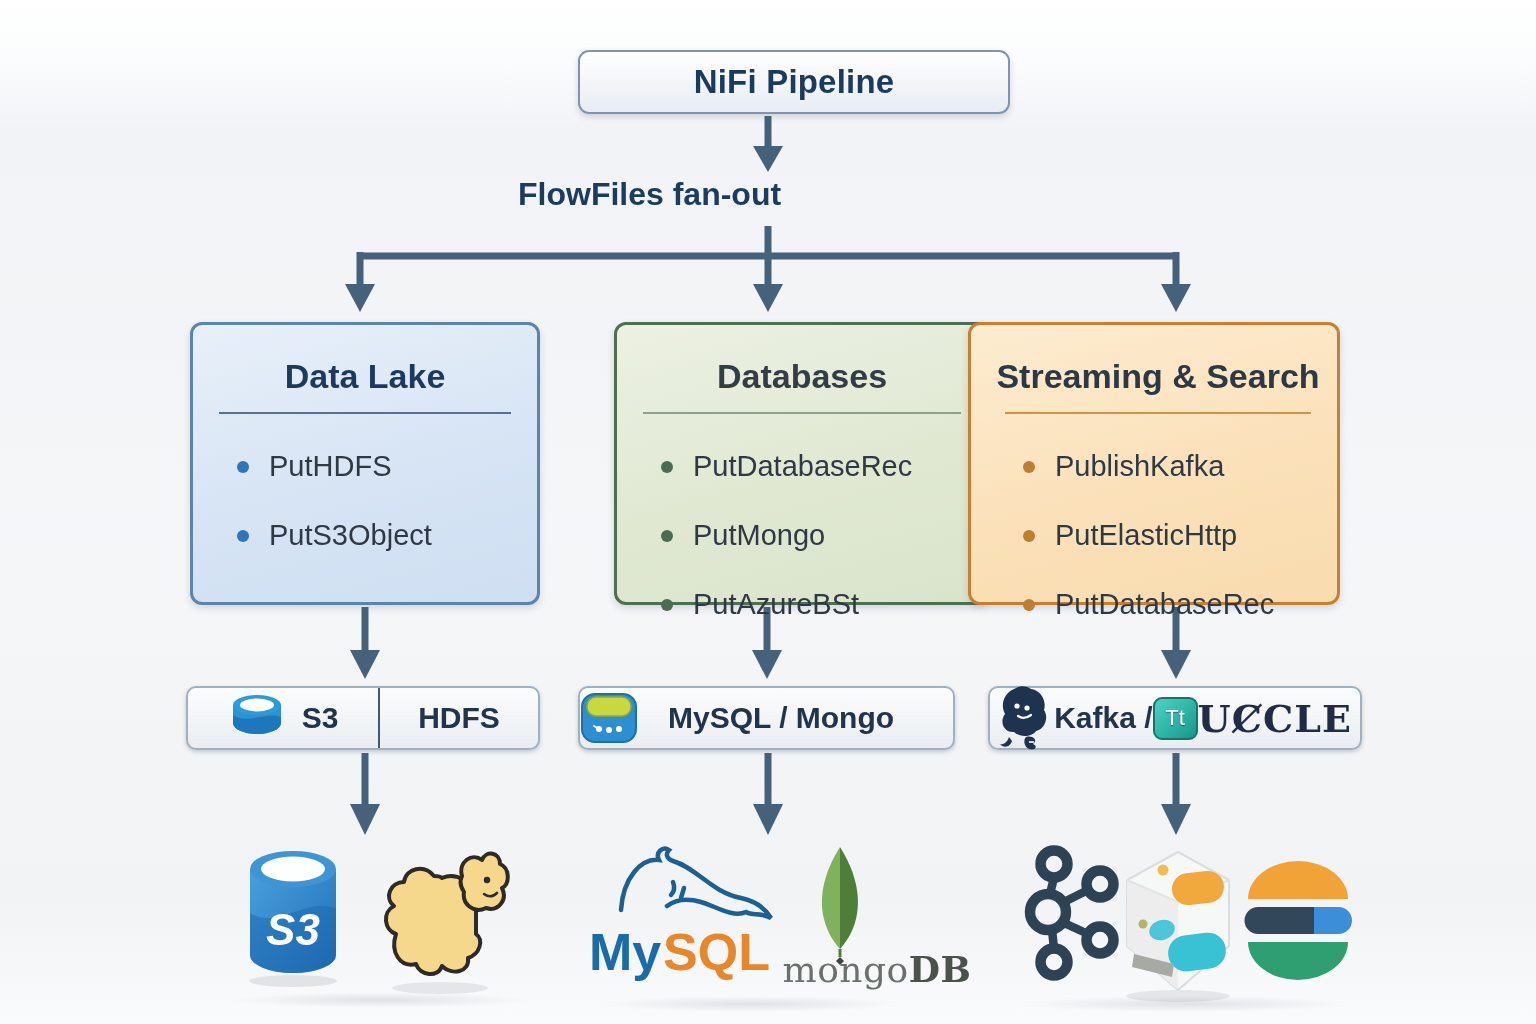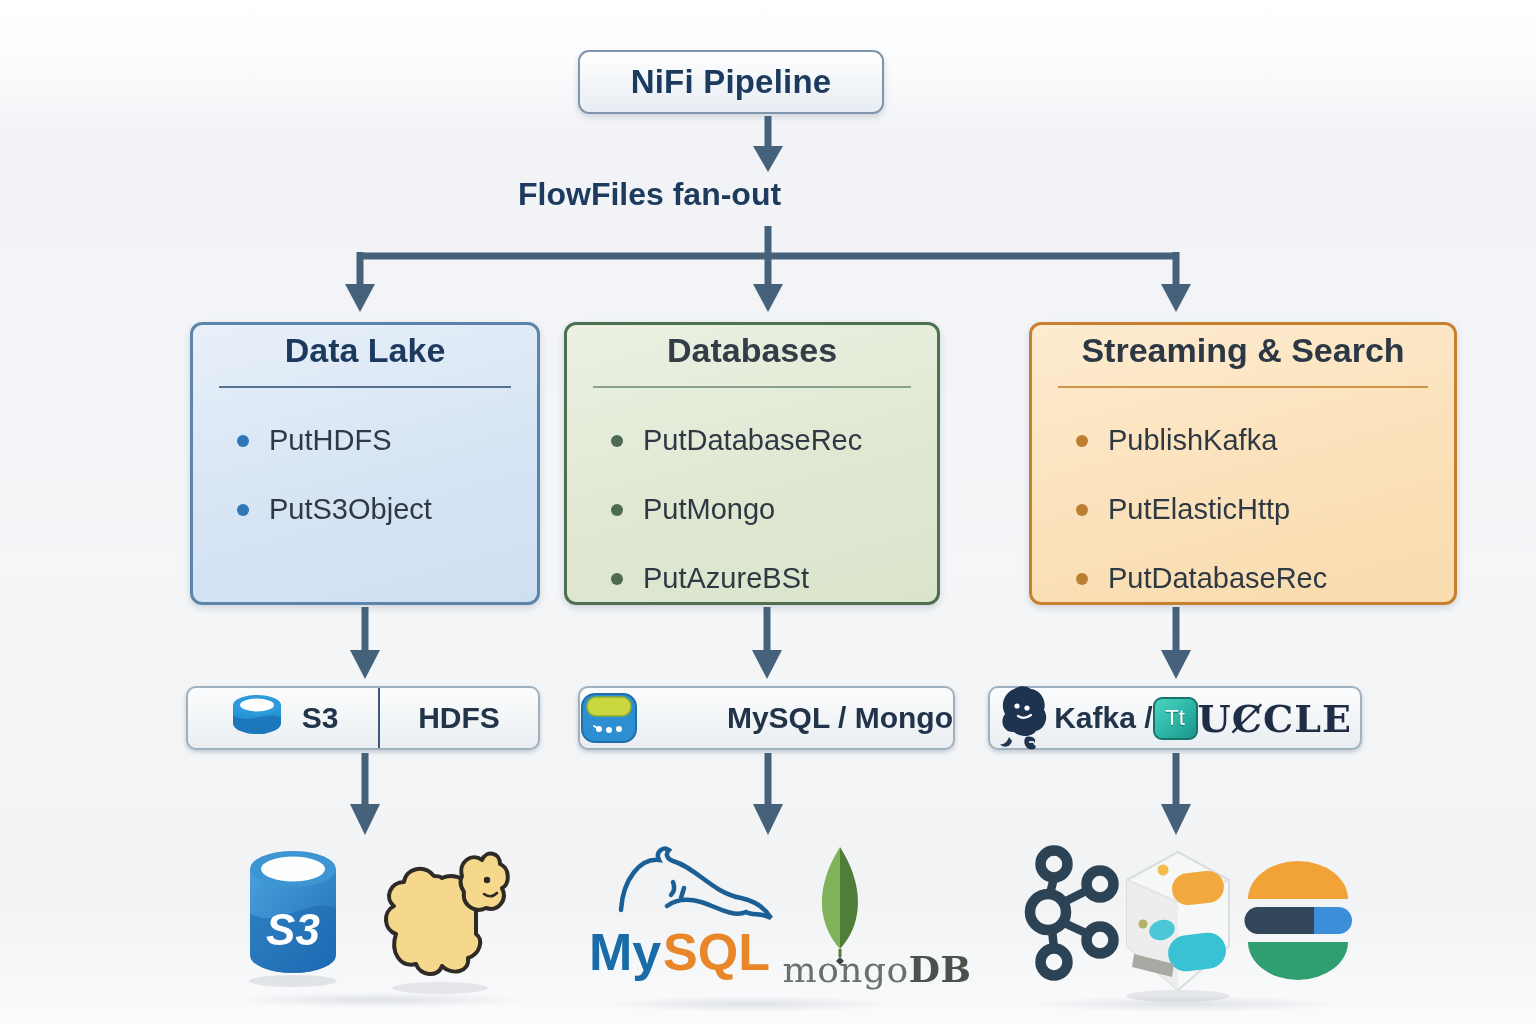--- a/index.html
+++ b/index.html
@@ -7,79 +7,79 @@
   body{
     font-family:"Liberation Sans", sans-serif;
     background:linear-gradient(180deg,#ffffff 0%,#fbfcfd 6%,#f1f3f6 13%,#f4f6f8 55%,#f1f3f5 88%,#fafbfc 100%);
   }
   #canvas{ position:relative; width:1536px; height:1024px; }
 
   .abs{ position:absolute; }
 
   
   .header-box{
-    left:578px; top:50px; width:306px; height:64px;
+    left:578px; top:50px; width:432px; height:64px;
     background:linear-gradient(180deg,#ffffff 0%,#f2f5f8 55%,#e7edf3 100%);
     border:2.5px solid #8095ac; border-radius:11px;
     box-shadow:0 3px 6px rgba(70,90,115,.22);
     display:flex; align-items:center; justify-content:center;
     font-size:33px; font-weight:bold; color:#1b3a5e; letter-spacing:.2px;
   }
 
   .fanout-label{
     left:518px; top:176px; width:500px; 
     font-size:32px; font-weight:600; color:#1c3b5e;
   }
 
   
   .colbox{
     top:322px; height:283px; border-radius:12px;
     box-shadow:0 3px 7px rgba(70,90,115,.20);
   }
-  .colbox .title{ margin-top:6px; text-align:center; font-size:34px; font-weight:bold; }
+  .colbox .title{ margin-top:32px; text-align:center; font-size:34px; font-weight:bold; }
   .colbox .divider{ height:0; border-top:2px solid; margin:16px 26px 0 26px; opacity:.85; }
   .colbox ul{ list-style:none; margin:27px 0 0 44px; }
   .colbox li{ display:flex; align-items:center; margin-bottom:26px; font-size:29px; color:#2e3944;margin-top:36px; }
   .dot{ width:12px; height:12px; border-radius:50%; margin-right:20px; flex:0 0 auto; }
 
   #col0{ left:190px; width:350px;
     background:linear-gradient(165deg,#e8f0f9 0%,#d6e4f4 55%,#cfdff2 100%);
     border:3px solid #5d84ab; }
   #col0 .title{ color:#1c3a5e; }
   #col0 .divider{ border-color:#3f5d7d; }
   #col0 .dot{ background:#2e76b5; }
 
-  #col1{ left:564px; width:376px;
+  #col1{ left:614px; width:376px;
     background:linear-gradient(165deg,#ecf1e3 0%,#e0e8d2 55%,#dae4cb 100%);
     border:3px solid #4e6f50; }
   #col1 .title{ color:#333d46; }
   #col1 .divider{ border-color:#7d947f; }
   #col1 .dot{ background:#4c6b52; }
 
-  #col2{ left:1029px; width:428px;
+  #col2{ left:968px; width:372px;
     background:linear-gradient(165deg,#fdecd0 0%,#fbe1ba 55%,#f9dcae 100%);
-    border:3px solid #c6802f; }
+    border:3px solid #c6802f;padding-left:8px; }
   #col2 .title{ color:#2c3844; }
   #col2 .divider{ border-color:#c5862f; }
   #col2 .dot{ background:#bc7e31; }
 
   
   .pill{
     top:686px; height:64px;
     background:linear-gradient(180deg,#fbfcfd 0%,#f1f4f6 60%,#e9edf1 100%);
     border:2px solid #9fb0bf; border-radius:10px;
     box-shadow:0 2px 4px rgba(70,90,115,.28);
     display:flex; align-items:center;
     font-size:30px; font-weight:700; color:#22344a;
   }
   #pill0{ left:186px; width:354px; }
   #pill0 .seg-a{ width:190px; display:flex; align-items:center; justify-content:center; gap:16px; height:100%; }
   #pill0 .seg-div{ width:2px; height:100%; background:#3d5a7d; }
   #pill0 .seg-b{ flex:1; text-align:center; }
-  #pill1{ left:578px; width:377px; justify-content:space-between; gap:24px; }
+  #pill1{ left:578px; width:377px; justify-content:flex-start; gap:30px; }
   #pill2{ left:988px; width:374px; justify-content:center; }
   #pill2 .suffix{ font-family:"DejaVu Serif", serif; font-weight:bold; font-size:38px; color:#1e2d45; letter-spacing:1px; }
   .tt-badge{
     width:45px; height:43px; border-radius:9px;
     background:linear-gradient(135deg,#4bd4c3 0%,#25ab9c 70%,#1b9488 100%);
     border:2px solid #15756b;
     display:flex; align-items:center; justify-content:center;
     font-size:22px; font-weight:normal; color:#ffffff; text-shadow:0 1px 1px rgba(10,60,55,.6);
   }
 

